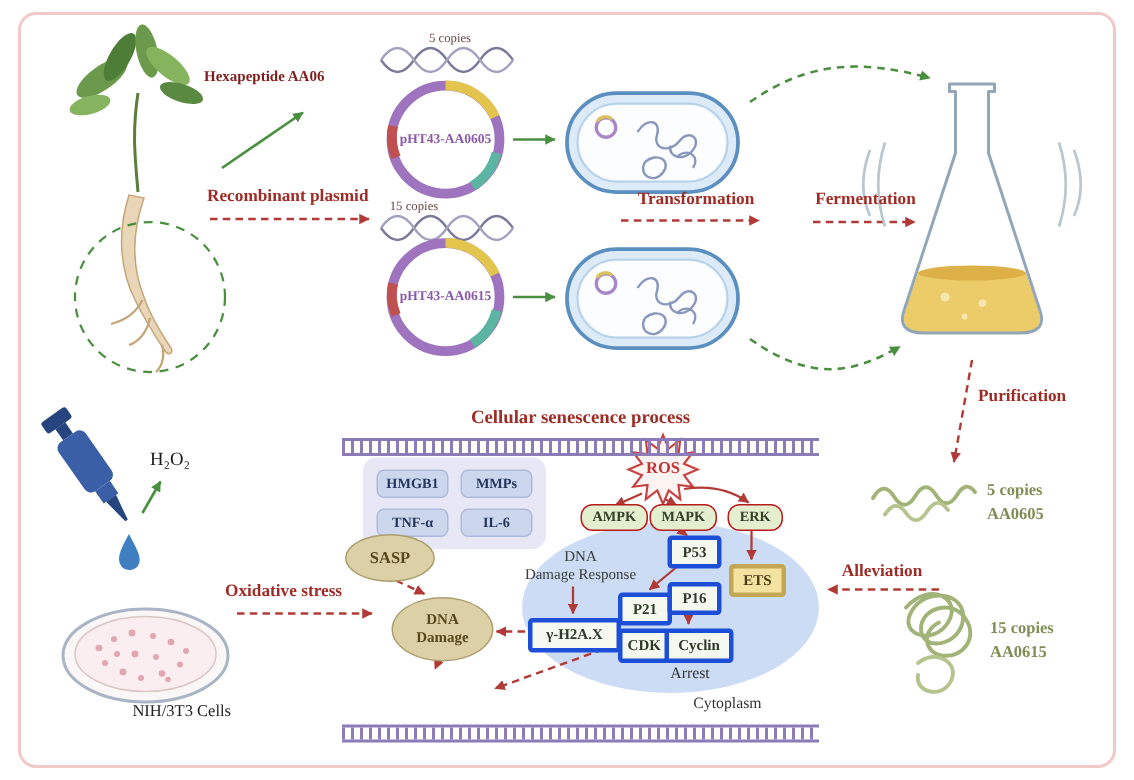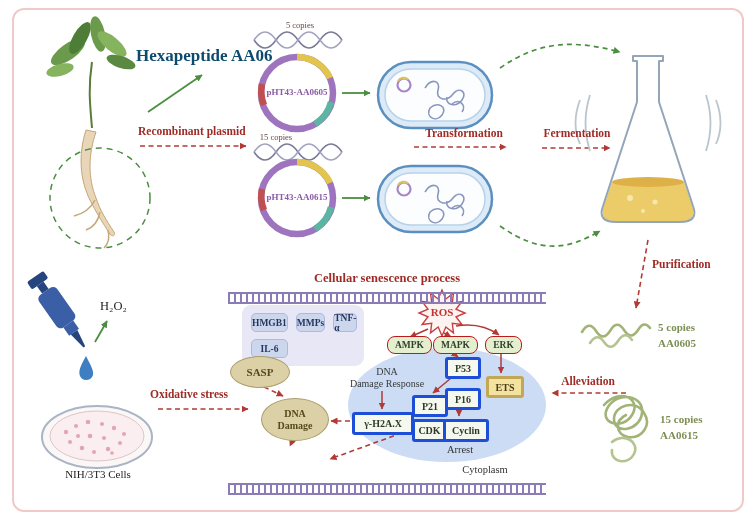--- a/index.html
+++ b/index.html
@@ -2,31 +2,31 @@
 <html><head>
 <meta charset="utf-8">
 <style>
   html,body{margin:0;padding:0;background:#fff;}
   .canvas{position:relative;width:756px;height:520px;background:#ffffff;overflow:hidden;
           font-family:"Liberation Serif", serif;}
   .frame{position:absolute;left:12px;top:8px;width:728px;height:500px;border:2px solid #f2c9c9;border-radius:12px;}
   .art{position:absolute;left:0;top:0;z-index:1;}
   .lbl{position:absolute;z-index:2;}
   .red{color:#9e2b25;font-weight:bold;font-size:11.5px;white-space:nowrap;}
-  .green{color:#0c4a6e;font-weight:bold;font-size:17px;white-space:nowrap;}
+  .green{color:#7f1d1d;font-weight:bold;font-size:10px;white-space:nowrap;}
   .olive{color:#7d8f55;font-weight:bold;font-size:11px;line-height:1.45;}
   .small-copies{font-size:8.5px;color:#6a4444;text-align:center;}
   .plasmid-name{font-size:9px;font-weight:bold;color:#8a5aa8;text-align:center;}
-  .plain{color:#222;font-size:11px;text-align:center;}
+  .plain{color:#222;font-size:11px;text-align:right;}
   .membrane{position:absolute;z-index:2;height:12px;box-sizing:border-box;
             border-top:2.5px solid #8b7cb8;border-bottom:2.5px solid #8b7cb8;
             background:repeating-linear-gradient(90deg,#8b7cb8 0 2px,transparent 2px 6px);}
   .factor-box{position:absolute;z-index:2;left:242px;top:305px;width:122px;box-sizing:border-box;
               background:#e7e7f5;border-radius:9px;padding:8px 9px;
-              display:grid;grid-template-columns:1fr 1fr 1fr;gap:7px 8px;}
+              display:grid;grid-template-columns:1fr 1fr;gap:7px 8px;}
   .factor-pill{height:17px;display:flex;align-items:center;justify-content:center;
                background:#ccd7ee;border:1px solid #aebadb;border-radius:5px;
                font-size:9.5px;font-weight:bold;color:#24365e;}
   .tan-oval{position:absolute;z-index:3;display:flex;flex-direction:column;align-items:center;justify-content:center;
             background:#dcd0a6;border:1.5px solid #ac9e6e;border-radius:50%;
             color:#57491c;font-weight:bold;font-size:10px;line-height:1.12;text-align:left;}
   .kinase{position:absolute;z-index:2;display:flex;align-items:center;justify-content:center;
           background:#e3efcf;border:1px solid #b91c1c;border-radius:8px;
           font-size:9.5px;font-weight:bold;color:#33402a;}
   .gene-box{position:absolute;z-index:2;display:flex;align-items:center;justify-content:center;

